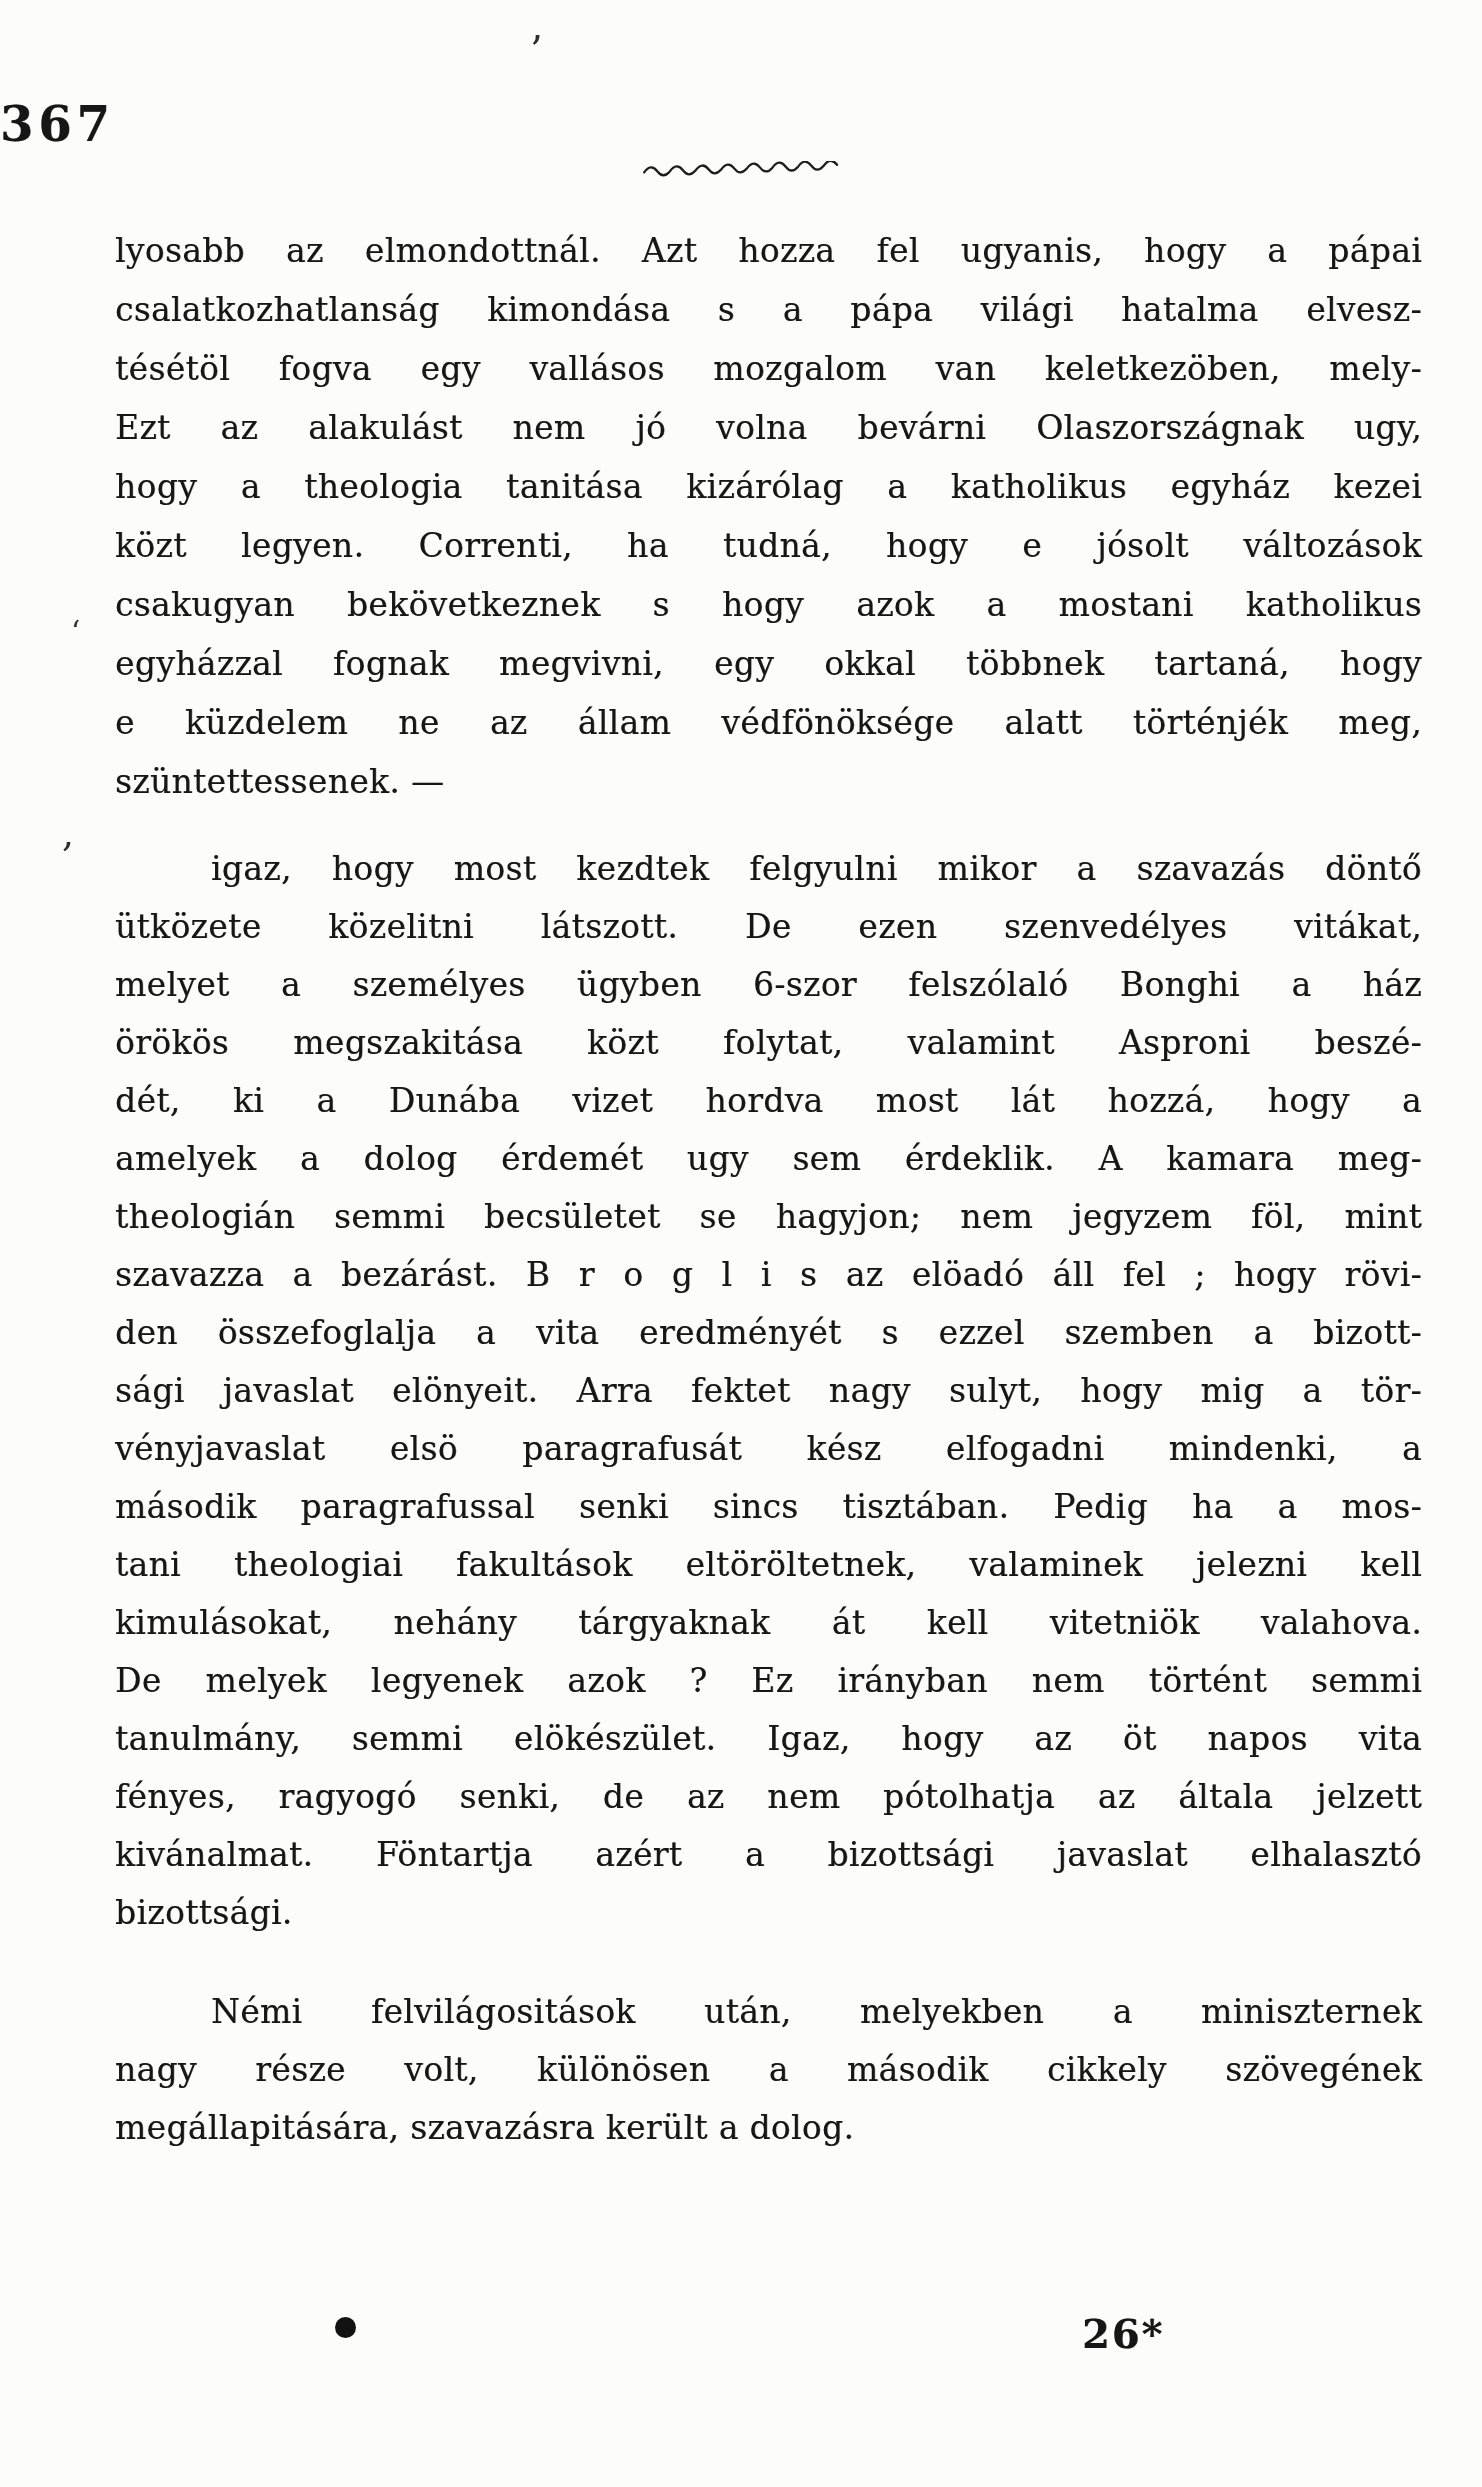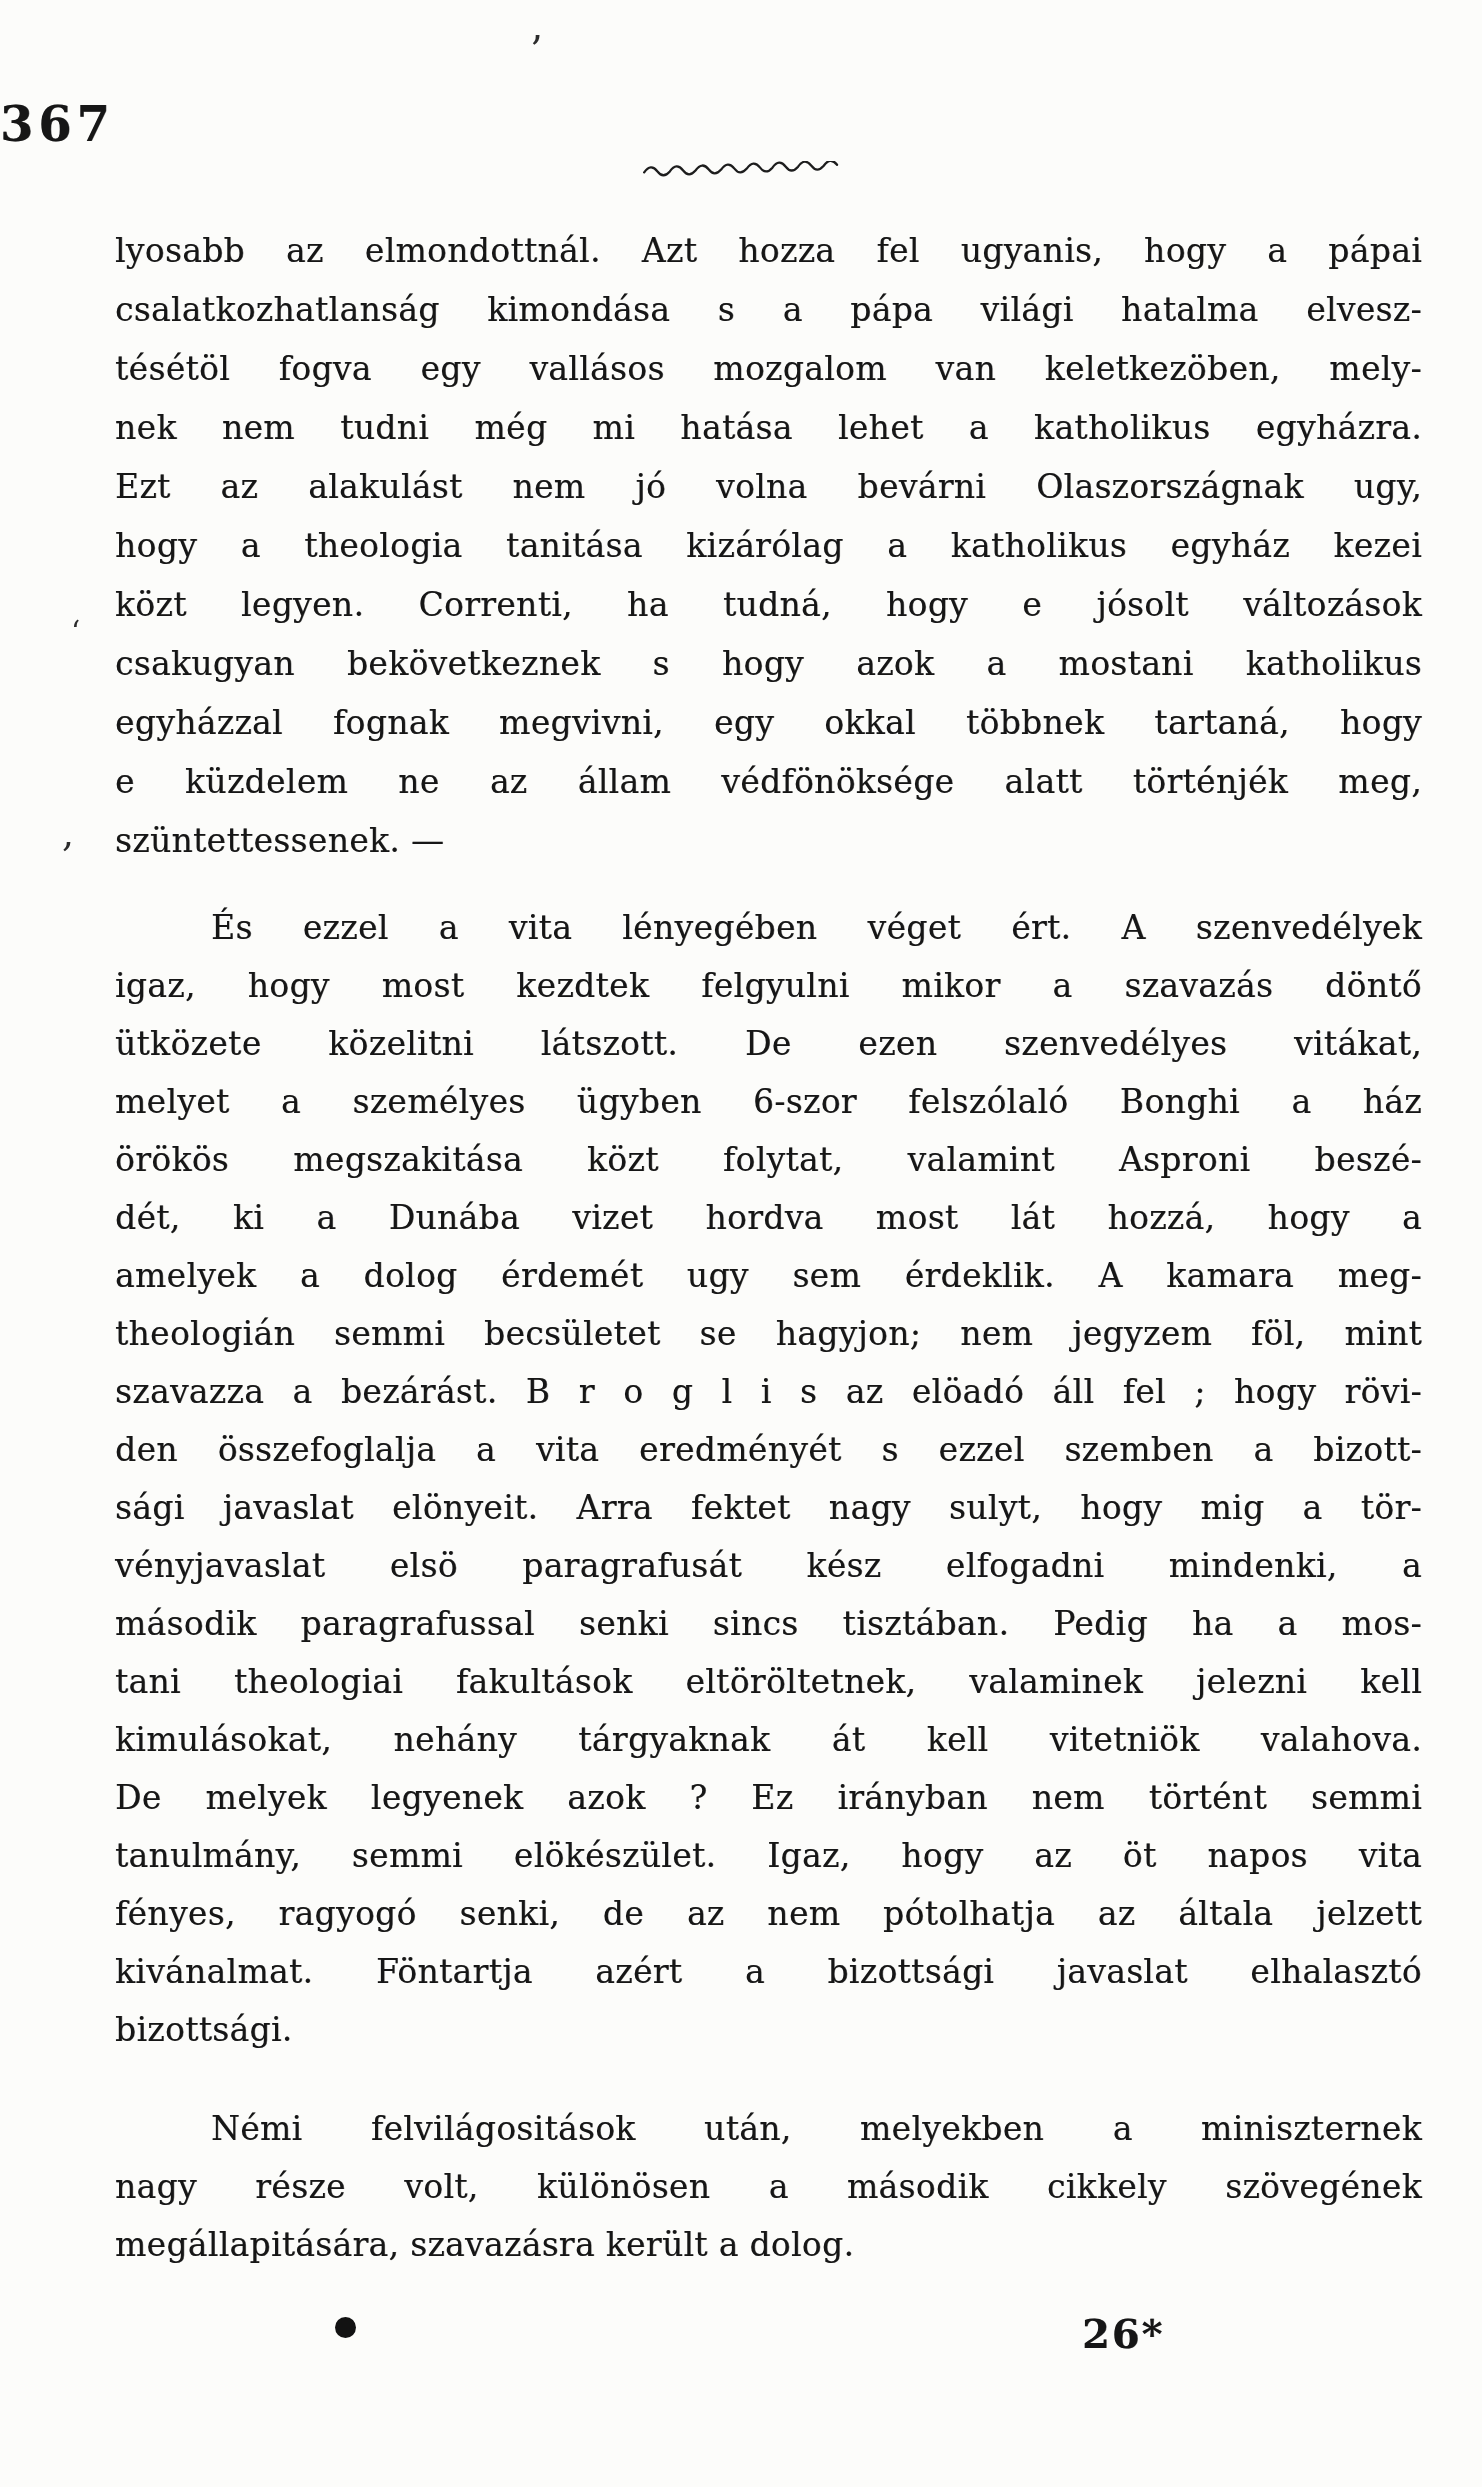--- a/index.html
+++ b/index.html
@@ -64,31 +64,29 @@
     <svg width="206" height="19" viewBox="0 0 214 20">
       <path d="M3 12 q7 -10 14 -1 q6 8 13 0 q7 -10 14 -1 q6 8 13 0 q7 -10 14 -1 q6 8 13 0 q7 -10 14 -1 q6 8 13 0 q7 -10 14 -1 q6 8 13 0 q7 -10 14 -1 q6 8 13 0 q7 -10 14 -1 q6 8 13 0 q7 -10 14 -1" fill="none" stroke="#1d1d1d" stroke-width="2.4" stroke-linecap="round"></path>
     </svg>
   </div>
 
   <div class="text-block" id="text-block">
       <div class="paragraph p1">
         <div class="line">lyosabb az elmondottnál. Azt hozza fel ugyanis, hogy a pápai</div>
         <div class="line">csalatkozhatlanság kimondása s a pápa világi hatalma elvesz-</div>
         <div class="line">tésétöl fogva egy vallásos mozgalom van keletkezöben, mely-</div>
-        <div class="line">nek nem tudni még mi hatása lehet a katholikus egyházra.</div>
         <div class="line">Ezt az alakulást nem jó volna bevárni Olaszországnak ugy,</div>
         <div class="line">hogy a theologia tanitása kizárólag a katholikus egyház kezei</div>
         <div class="line">közt legyen. Correnti, ha tudná, hogy e jósolt változások</div>
         <div class="line">csakugyan bekövetkeznek s hogy azok a mostani katholikus</div>
         <div class="line">egyházzal fognak megvivni, egy okkal többnek tartaná, hogy</div>
         <div class="line">e küzdelem ne az állam védfönöksége alatt történjék meg,</div>
         <div class="line para-end">szüntettessenek. —</div>
       </div>
       <div class="paragraph p2 indent">
-        <div class="line">És ezzel a vita lényegében véget ért. A szenvedélyek</div>
         <div class="line">igaz, hogy most kezdtek felgyulni mikor a szavazás döntő</div>
         <div class="line">ütközete közelitni látszott. De ezen szenvedélyes vitákat,</div>
         <div class="line">melyet a személyes ügyben 6-szor felszólaló Bonghi a ház</div>
         <div class="line">örökös megszakitása közt folytat, valamint Asproni beszé-</div>
         <div class="line">dét, ki a Dunába vizet hordva most lát hozzá, hogy a</div>
         <div class="line">amelyek a dolog érdemét ugy sem érdeklik. A kamara meg-</div>
         <div class="line">theologián semmi becsületet se hagyjon; nem jegyzem föl, mint</div>
         <div class="line">szavazza a bezárást. B r o g l i s az elöadó áll fel ; hogy rövi-</div>
         <div class="line">den összefoglalja a vita eredményét s ezzel szemben a bizott-</div>
         <div class="line">sági javaslat elönyeit. Arra fektet nagy sulyt, hogy mig a tör-</div>

